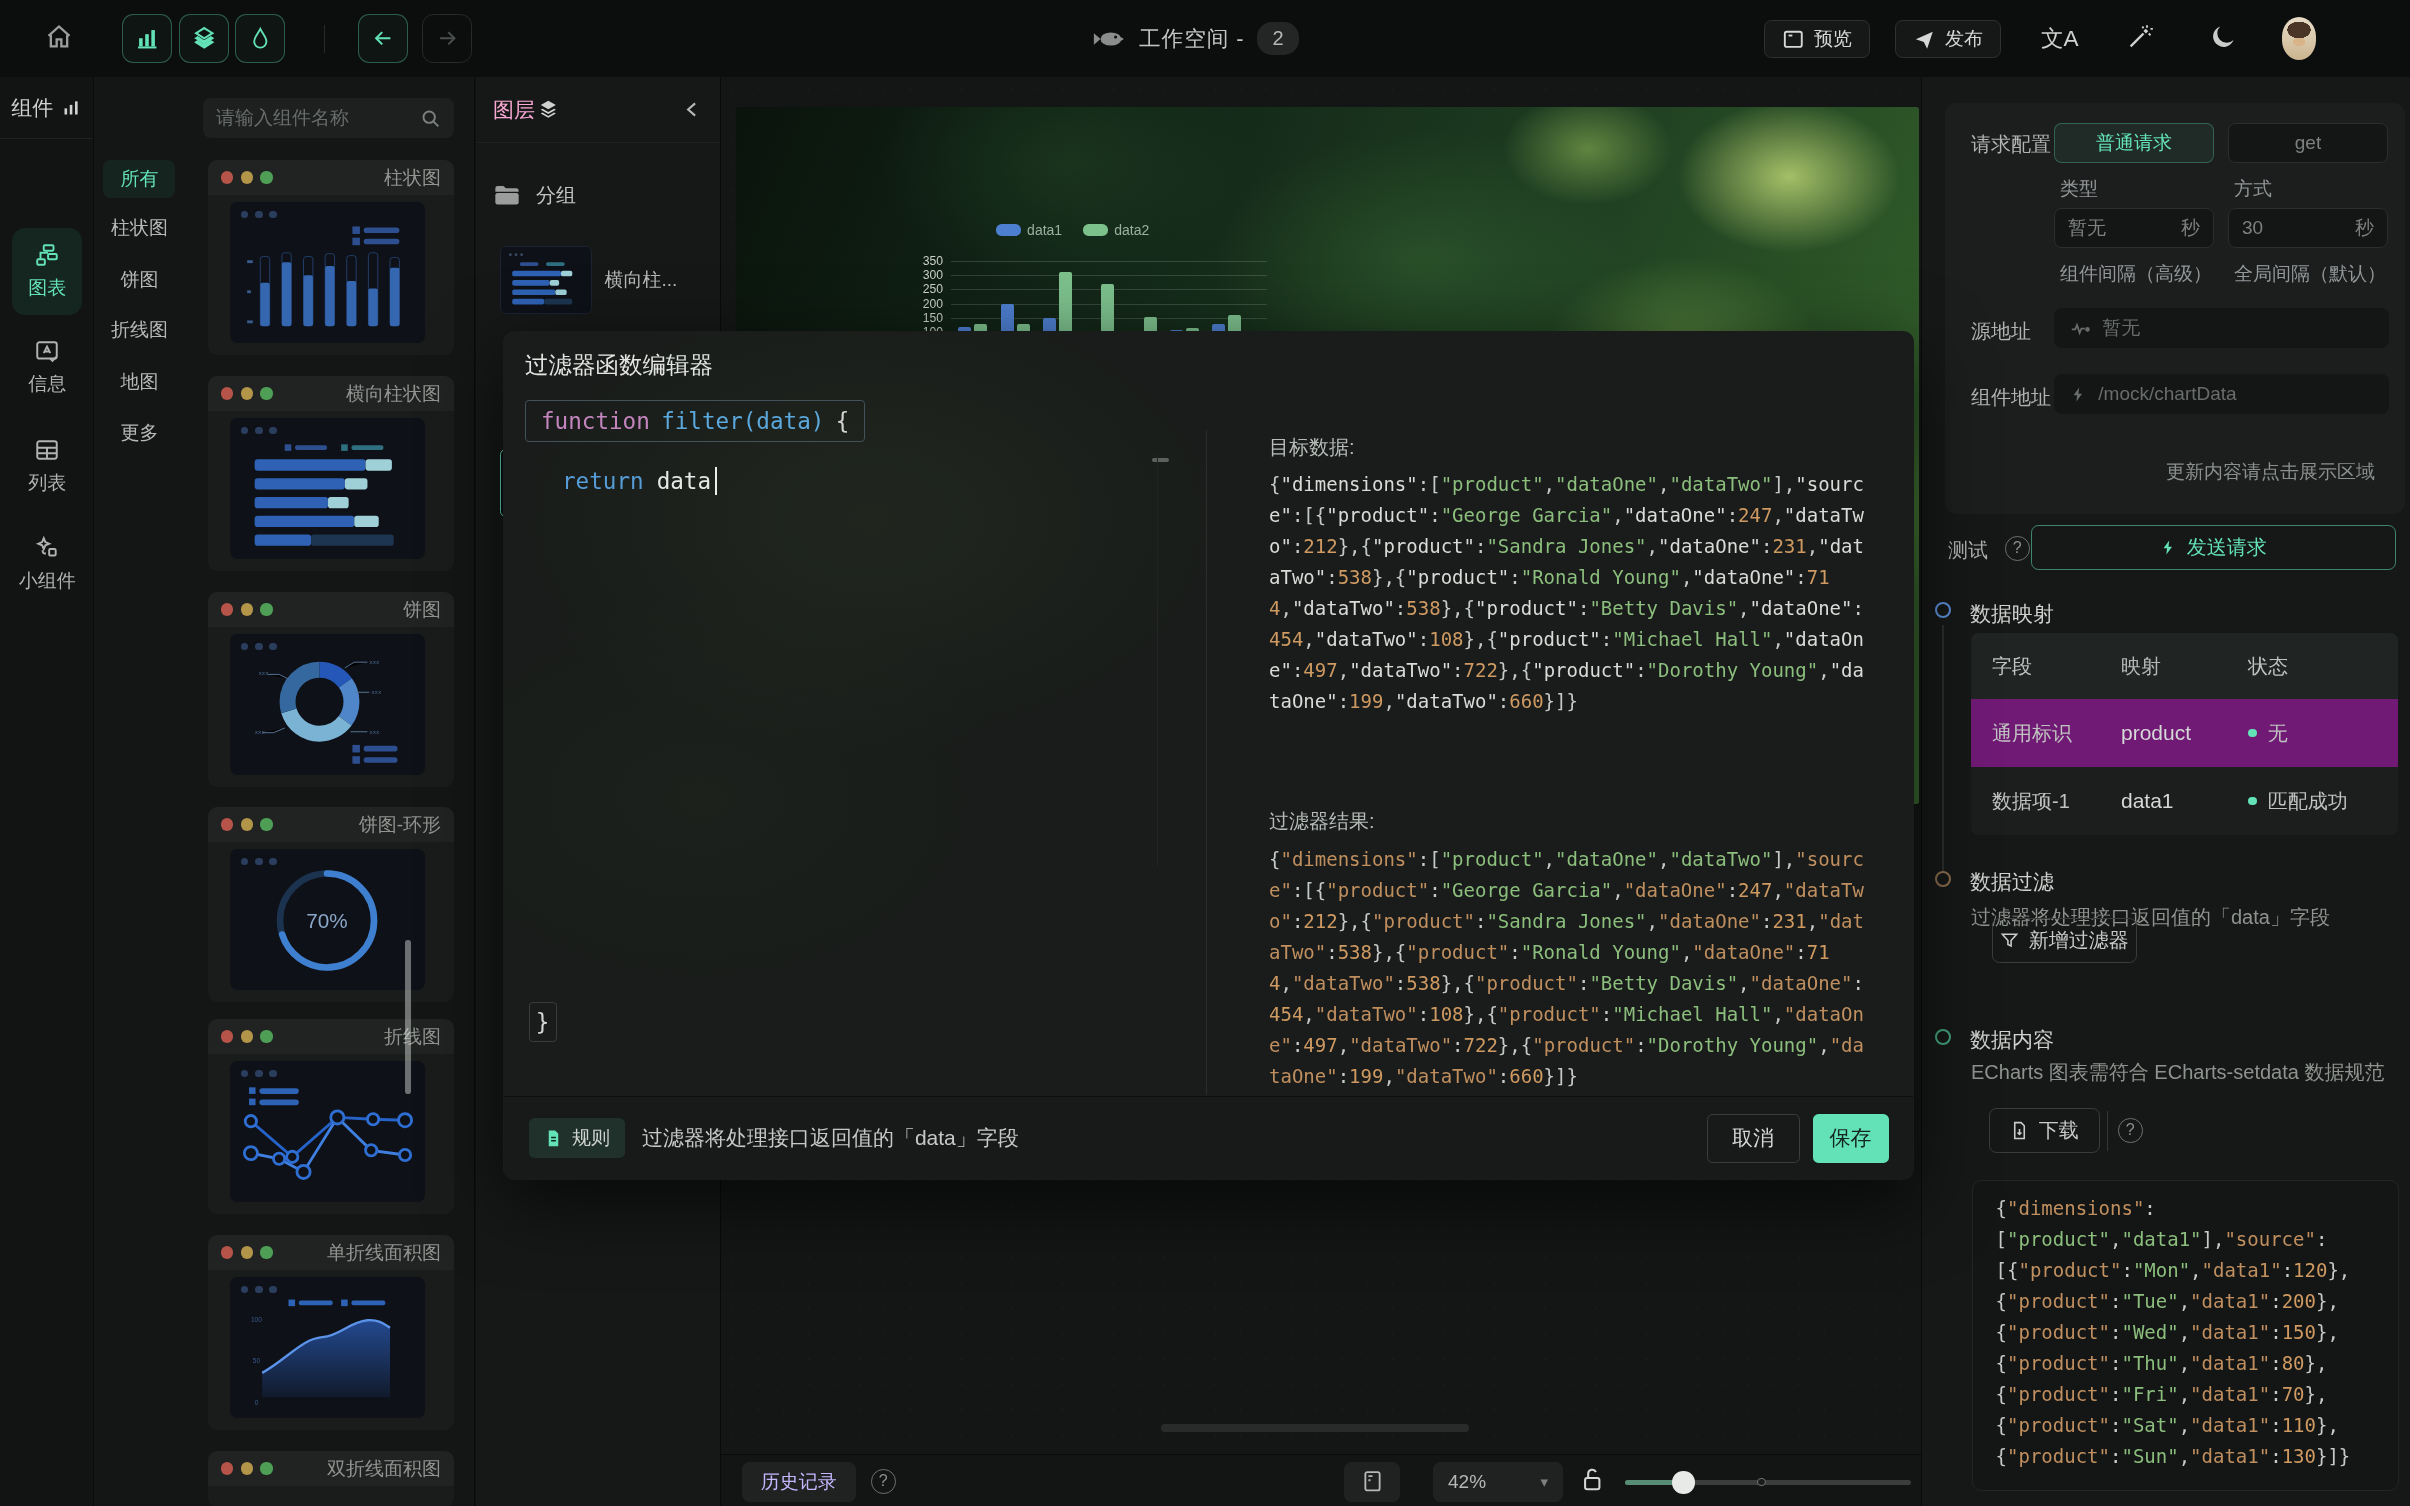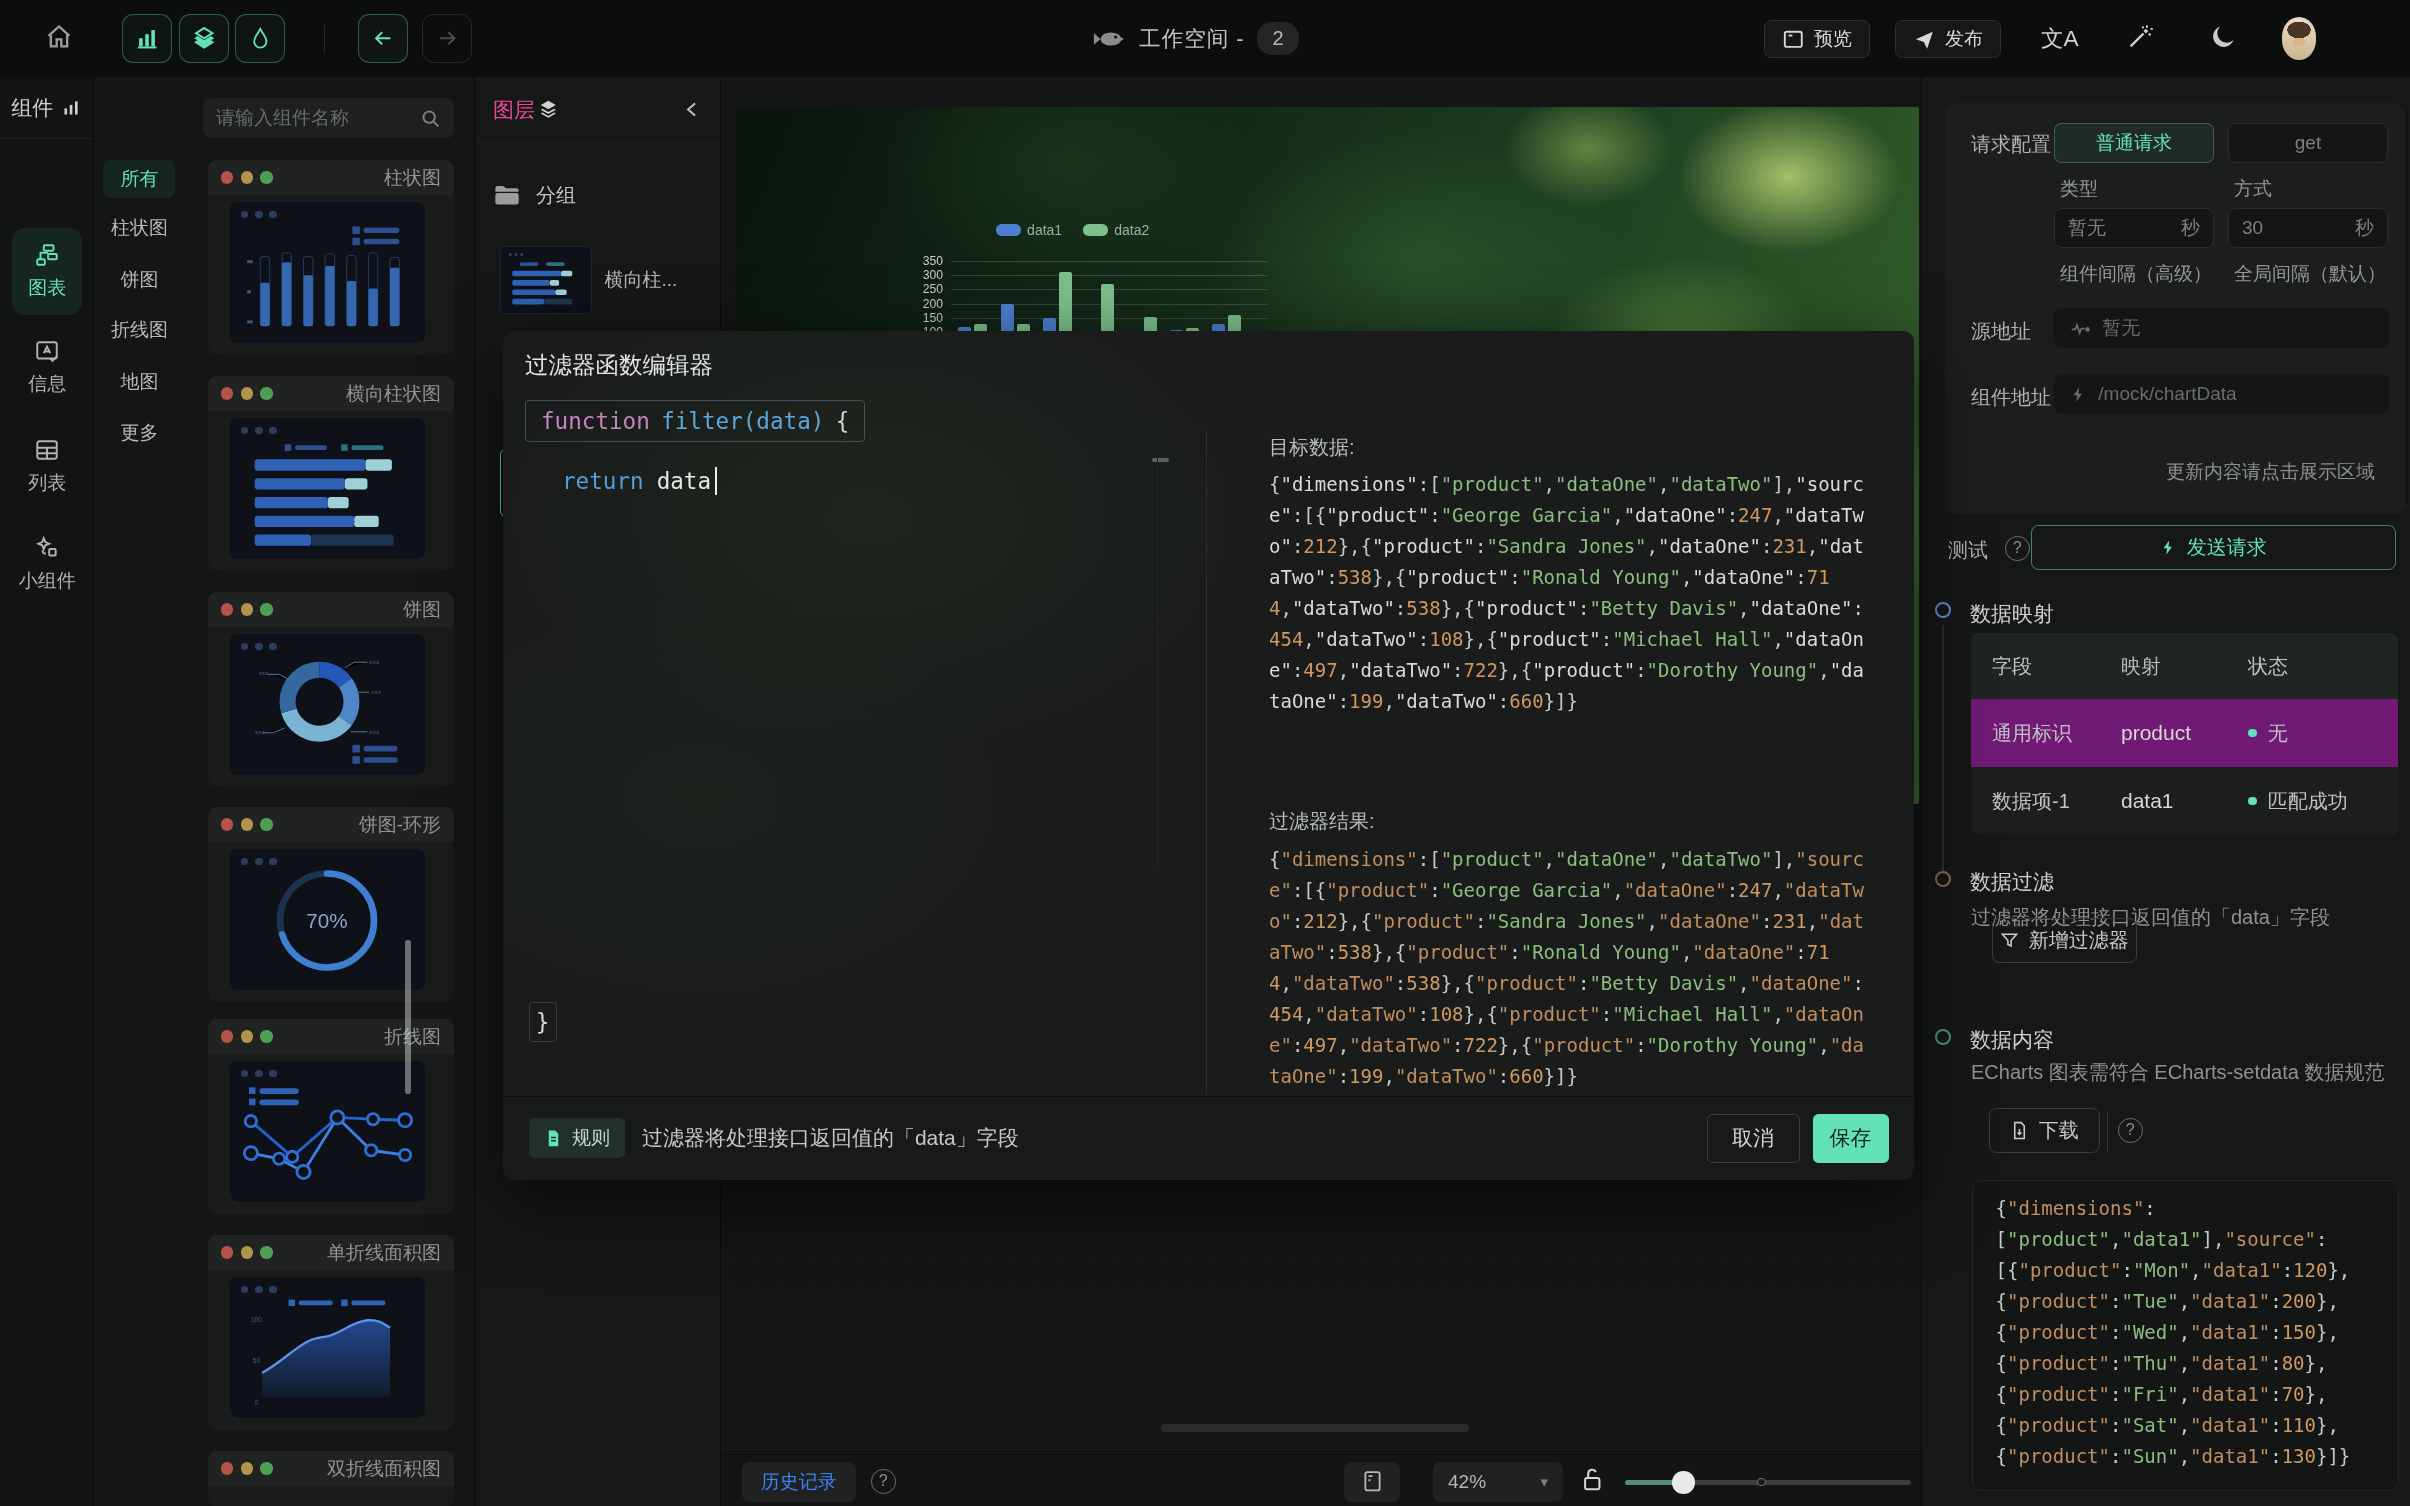--- a/index.html
+++ b/index.html
@@ -46,21 +46,21 @@
   .dots3 i:nth-child(1){background:#b65449;} .dots3 i:nth-child(2){background:#b3954a;} .dots3 i:nth-child(3){background:#4e9e55;}
   .ccard .ttl { margin-left:auto; font-size:19px; color:#90938f; }
   .cthumb { position:absolute; left:21.7px; top:42px; width:195px; height:141px; background:#0e1118; border-radius:7.5px; }
   .mini-dots { position:absolute; left:11.3px; top:8.5px; display:flex; gap:6.6px; }
   .mini-dots i { width:7.5px; height:7.5px; border-radius:50%; background:#2c3e5e; }
   #complist-scroll { position:absolute; left:405px; top:940px; width:5.6px; height:154px; border-radius:2.8px; background:rgba(225,228,225,.45); z-index:40; }
 
   
   #layerspanel { position:absolute; left:476px; top:77px; width:245px; height:1429px; background:#161817; border-right:0.9px solid #090a0a; z-index:20; }
   #layerspanel .hd { height:66px; border-bottom:0.9px solid #1e211f; display:flex; align-items:center; padding:0 17px; gap:2px;
-    font-size:21px; color:#ec4899; }
+    font-size:21px; color:#f9a8d4; }
   .layer-group { position:absolute; left:17px; top:105px; display:flex; align-items:center; gap:15px; font-size:20px; color:#c0c3c1; }
   .layer-item { position:absolute; left:23.5px; top:169px; width:202px; display:flex; align-items:center; gap:13px; }
   .layer-thumb { width:92px; height:68px; background:#0e1118; border-radius:5.6px; position:relative; border:0.9px solid #1c2230; }
   .layer-item .lbl { font-size:19px; color:#b5b8b6; }
   .layer-item.sel { top:372px; }
   .layer-item.sel .layer-thumb { border:0.9px solid #63e2b7; }
 
   
   #canvas { position:absolute; left:720px; top:77px; width:1201px; height:1429px; background-color:#141615;
     background-image:radial-gradient(circle,#25282649 1.3px,transparent 1.4px); background-size:25.4px 25.4px; z-index:10; }
@@ -82,21 +82,21 @@
   .tick .gl { position:absolute; left:38px; right:9.4px; top:0; height:0.9px; background:rgba(235,240,235,.16); }
   .cbar { position:absolute; border-radius:1.9px 1.9px 0 0; }
   #cchart-legend { position:absolute; left:83px; top:-3.8px; display:flex; gap:21px; align-items:center; }
   #cchart-legend .li { display:flex; gap:6.6px; align-items:center; font-size:14px; color:#9db0a0; }
   #cchart-legend .sw { width:24.5px; height:12.2px; border-radius:5.6px; }
   #canvas-hscroll { position:absolute; left:441px; top:1347px; width:308px; height:7.5px; border-radius:3.8px; background:#41454277; }
 
   
   #cfooter { position:absolute; left:0; bottom:0; width:1201px; height:52px; background:#131514; border-top:0.9px solid #090a0a; }
   #history-btn { position:absolute; left:21.7px; top:6.6px; height:40px; padding:0 19px; background:#1f2221; border-radius:7.5px;
-    display:flex; align-items:center; font-size:19px; color:#3b82f6; }
+    display:flex; align-items:center; font-size:19px; color:#c4b5fd; }
   .qmark { width:24.5px; height:24.5px; border-radius:50%; border:1.9px solid #6b6f6d; color:#8b8f8d; font-size:16px;
     display:flex; align-items:center; justify-content:center; }
   #panel-btn { position:absolute; left:624px; top:6.6px; width:56px; height:40px; background:#1f2221; border-radius:7.5px;
     display:flex; align-items:center; justify-content:center; }
   #zoom-select { position:absolute; left:713px; top:6.6px; width:130px; height:40px; background:#1f2221; border-radius:7.5px;
     display:flex; align-items:center; padding:0 15px; font-size:19px; color:#b5b8b6; }
   #zoom-select .car { margin-left:auto; color:#7d817e; font-size:15px; }
   #slider { position:absolute; left:905px; top:24.5px; width:286px; height:5.6px; border-radius:2.8px; background:#3a3d3c; }
   #slider .fill { position:absolute; left:0; top:0; height:5.6px; width:57px; background:#568b74; border-radius:2.8px; }
   #slider .mid { position:absolute; left:132px; top:-1.9px; width:8.5px; height:8.5px; background:#191c1a; border:1.9px solid #6f7371; border-radius:50%; }

